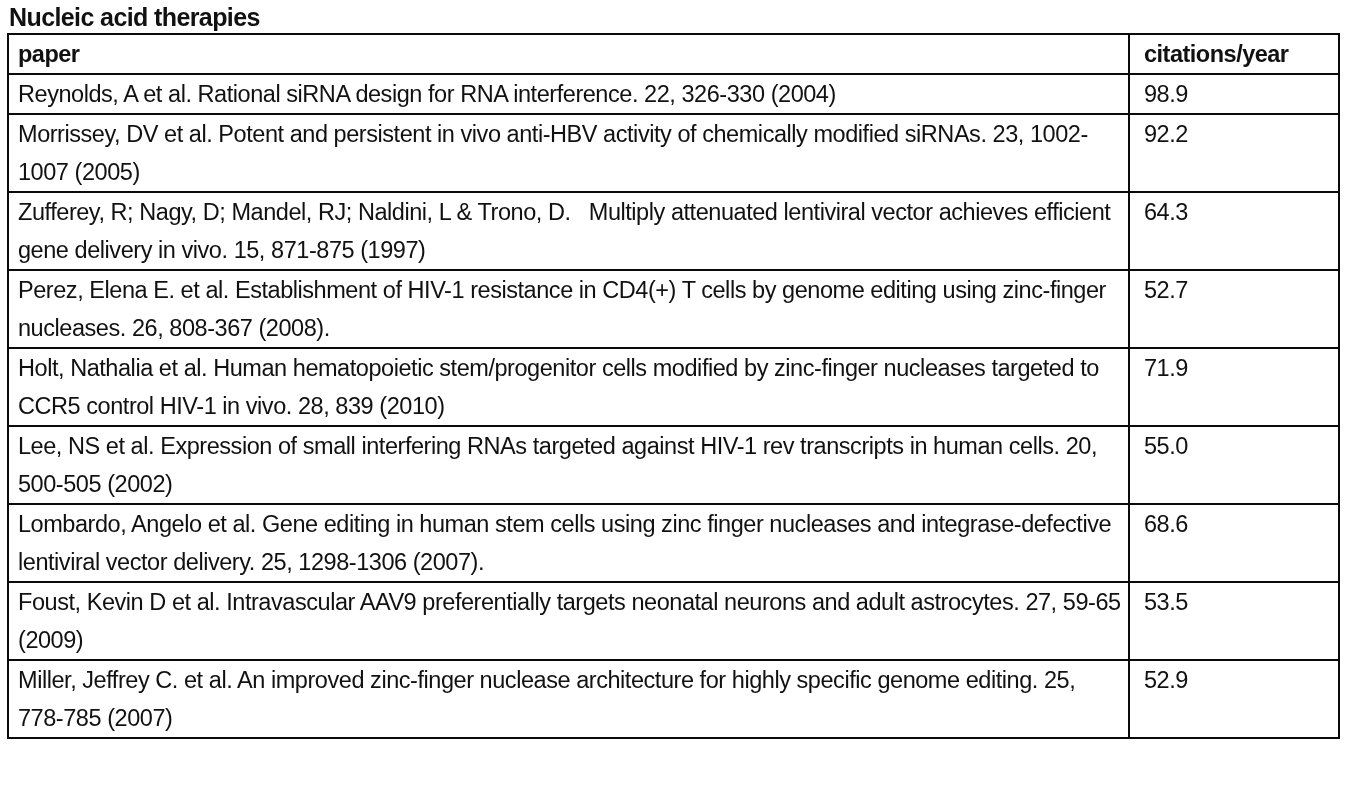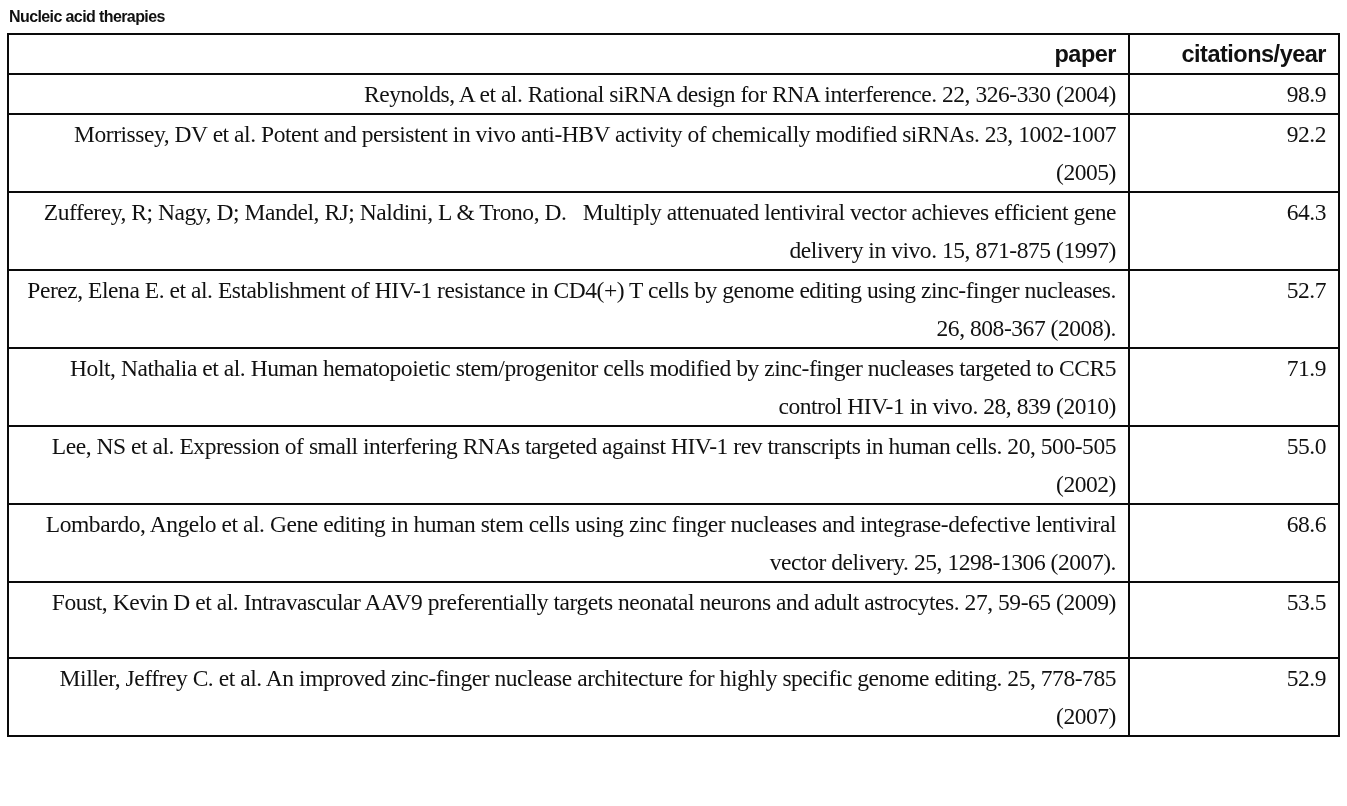--- a/index.html
+++ b/index.html
@@ -12,61 +12,59 @@
       height: 806px;
       position: relative;
       overflow: hidden;
       font-family: "Liberation Sans", "DejaVu Sans", sans-serif;
       color: #111111;
     }
     .doc-title {
       position: absolute;
       left: 9px;
       top: 3px;
-      font-size: 16px;
+      font-size: 25px;
       font-weight: bold;
       letter-spacing: -0.6px;
       line-height: 28px;
       margin: 0;
     }
     table.papers {
       position: absolute;
       left: 7px;
       top: 33px;
       width: 1331px;
       border-collapse: collapse;
       table-layout: fixed;
       font-size: 23.5px;
       letter-spacing: -0.45px;
     }
     table.papers col.c-paper { width: 1121px; }
     table.papers col.c-cit { width: 210px; }
     table.papers th, table.papers td {
       border: 2px solid #0a0a0a;
-      padding: 0 12px 0 9px;
-      text-align: right;
+      padding: 0 4px 0 9px;
+      text-align: left;
       vertical-align: top;
       line-height: 38px;
       font-weight: normal;
     }
     table.papers thead th {
       font-weight: bold;
       height: 36px;
       letter-spacing: -0.5px;
     }
     table.papers td.cit {
       padding-left: 14px;
-      font-family: Liberation Serif, serif;
     }
     table.papers th.cit-h {
       padding-left: 14px;
     }
     table.papers td.paper-text {
       white-space: normal;
-      font-family: Liberation Serif, serif;
     }
     table.papers tr.single td { height: 36px; }
     table.papers tr.double td { height: 74px; }
   </style>
 </head>
 <body>
 
 <h1 class="doc-title">Nucleic acid therapies</h1>
 
 <table class="papers">

